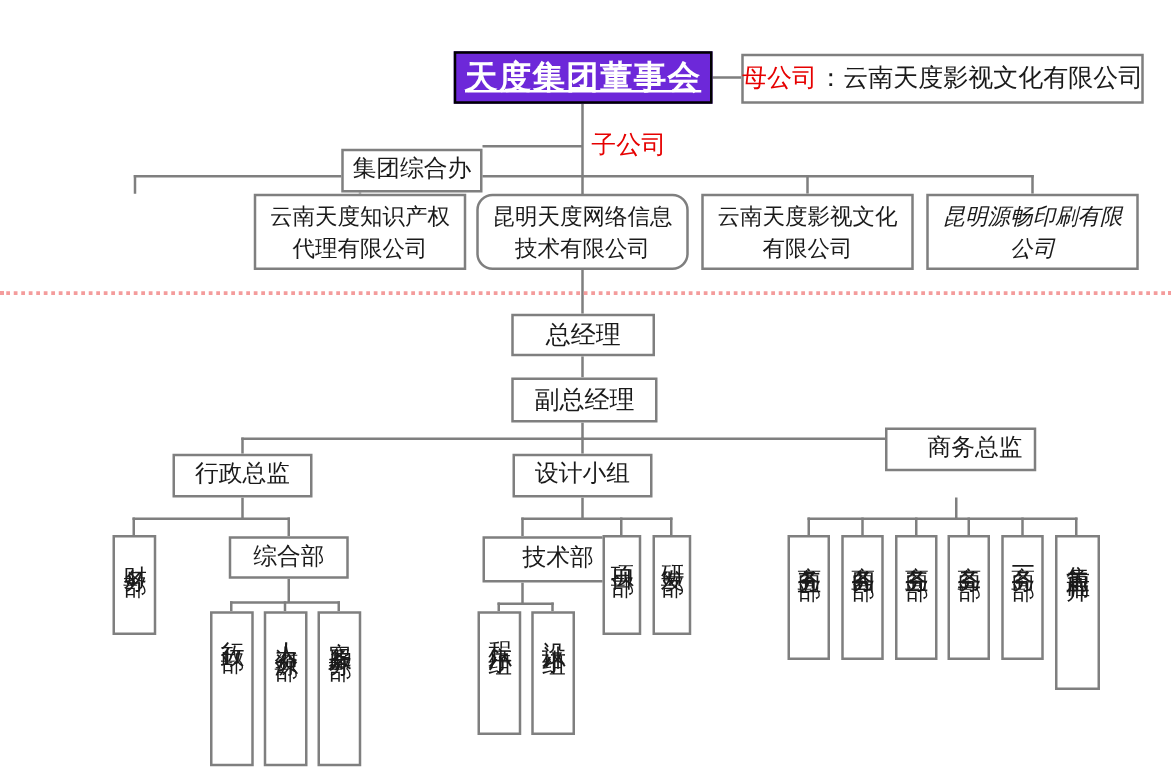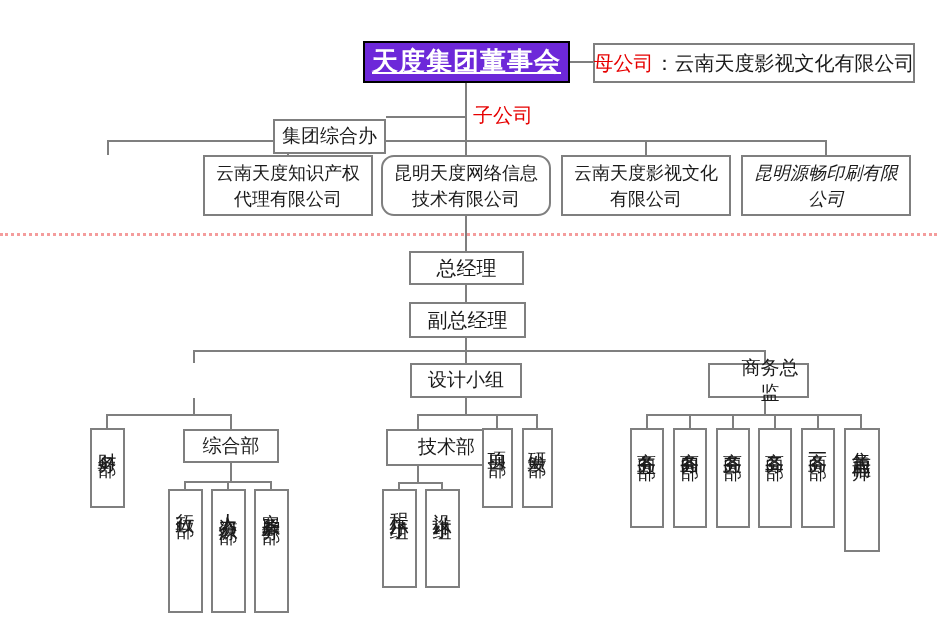--- a/index.html
+++ b/index.html
@@ -100,22 +100,23 @@
   <div class="freelabel red" style="left:473px;top:102px;">子公司</div>
 
   <div class="box company" style="left:203px;top:155px;width:170px;height:61px;">云南天度知识产权代理有限公司</div>
   <div class="box company" style="left:381px;top:155px;width:170px;height:61px;border-radius:13px;">昆明天度网络信息技术有限公司</div>
   <div class="box company" style="left:561px;top:155px;width:170px;height:61px;">云南天度影视文化有限公司</div>
   <div class="box company" style="left:741px;top:155px;width:170px;height:61px;font-style:italic;">昆明源畅印刷有限公司</div>
 
   <div class="box" style="left:409px;top:251px;width:115px;height:34px;font-size:20px;text-align:right;">总经理</div>
   <div class="box" style="left:409px;top:302px;width:117px;height:36px;font-size:20px;">副总经理</div>
 
+  <div class="box" style="left:138px;top:363px;width:112px;height:35px;">行政总监</div>
   <div class="box" style="left:410px;top:363px;width:112px;height:35px;">设计小组</div>
-  <div class="box" style="left:708px;top:363px;width:101px;height:35px;padding-left:23px;">商务总监</div>
+  <div class="box" style="left:708px;top:342px;width:121px;height:35px;padding-left:23px;">商务总监</div>
 
   <div class="box vbox" style="left:90px;top:428px;width:35px;height:80px;">
     <span>财务部</span>
   </div>
   <div class="box" style="left:183px;top:429px;width:96px;height:34px;">综合部</div>
   <div class="box vbox" style="left:168px;top:489px;width:35px;height:124px;">
     <span>行政部</span>
   </div>
   <div class="box vbox" style="left:211px;top:489px;width:35px;height:124px;">
     <span>人力资源部</span>

